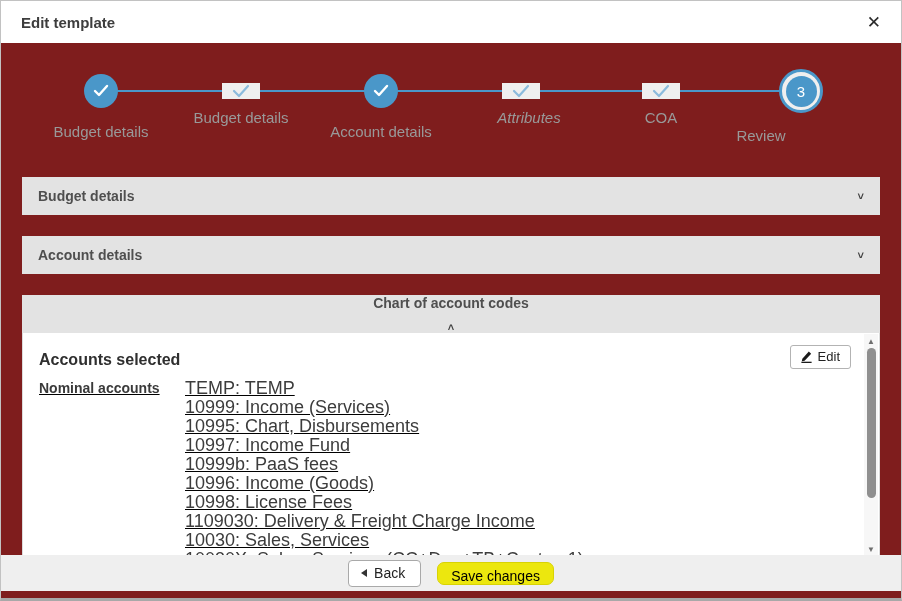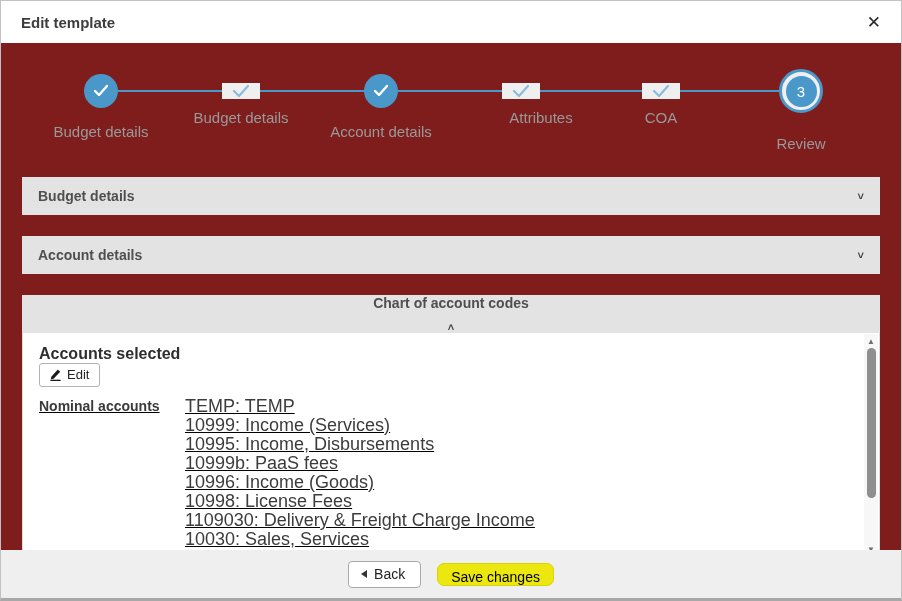--- a/index.html
+++ b/index.html
@@ -42,41 +42,41 @@
     display:flex; align-items:center; justify-content:space-between; padding:0 16px;
     cursor:pointer;
   }
   .acc-title { font-size:14px; font-weight:bold; color:#4f4f4f; }
   .acc-chevron { font-size:11px; color:#3f3f3f; font-weight:bold; }
   
   .coa-panel {
     position:absolute; top:332px; left:21px; right:21px; height:225px;
     background:#ffffff; border:1px solid #dcdcdc; border-top:none; overflow:hidden;
   }
-  .coa-head-row { display:flex; align-items:flex-start; justify-content:space-between; padding:12px 28px 0 16px;flex-direction:column; }
+  .coa-head-row { display:flex; align-items:flex-end; justify-content:space-between; padding:12px 28px 0 16px; }
   .coa-heading { font-size:16px; font-weight:bold; color:#2f2f2f; }
   .edit-btn {
     display:flex; align-items:center; gap:5px; background:#ffffff; border:1px solid #b3b3b3;
     border-radius:3px; padding:3px 10px 4px 9px; font-size:13px; color:#222; cursor:pointer;
   }
   .coa-body { display:flex; padding:10px 16px 0 16px;text-decoration:underline; }
   .nominal-label { width:146px; flex:none; font-size:14px; font-weight:bold; color:#3a3a3a; line-height:19px; }
   .acct-list { font-size:18px; color:#3c3c3c; }
   .acct-row { line-height:19px; height:19px; white-space:nowrap; }
   
   .scrollbar {
     position:absolute; top:1px; bottom:1px; right:1px; width:14px; background:#f7f7f7;
     display:flex; flex-direction:column; align-items:center;
   }
   .sb-arrow { font-size:8px; color:#6f6f6f; height:14px; display:flex; align-items:center; justify-content:center; width:100%; cursor:pointer; }
   .sb-arrow.down { position:absolute; bottom:0; }
   .sb-thumb { position:absolute; top:14px; width:9px; height:150px; background:#8f8f8f; border-radius:5px; cursor:pointer; }
   
   .footer {
-    position:absolute; left:0; right:0; bottom:0; height:48px; background:#efefef;
+    position:absolute; left:0; right:0; bottom:7px; height:36px; background:#efefef;
     display:flex; align-items:center; justify-content:center; gap:16px;
   }
   .back-btn {
     display:flex; align-items:center; gap:7px; background:#ffffff; border:1px solid #a9a9a9;
     border-radius:4px; padding:4px 15px 5px 12px; font-size:14px; color:#222; cursor:pointer;
   }
   .back-tri { width:0; height:0; border-top:4px solid transparent; border-bottom:4px solid transparent; border-right:6px solid #333; }
   .save-btn {
     background:#ece70e; border:1px solid #d8d304; padding:5px 13px 0 13px;
     font-size:14px; color:#000; cursor:pointer; border-radius:7px;
@@ -118,35 +118,35 @@
           </svg>
       </div>
     </div>
     <div class="step-label" style="left:380px; top:80px;">Account details</div>
 
     <div class="node check-only" style="left:520px; top:48px;">
       <svg width="20" height="16" viewBox="0 0 20 16">
           <polyline points="3,8 8,13 17,3" fill="none" stroke="#8cbbdd" stroke-width="2.2" stroke-linecap="round" stroke-linejoin="round"></polyline>
         </svg>
     </div>
-    <div class="step-label" style="left:540px; top:66px;">Attributes</div>
+    <div class="step-label" style="left:528px; top:66px;font-style:italic;">Attributes</div>
 
     <div class="node check-only" style="left:660px; top:48px;">
       <svg width="20" height="16" viewBox="0 0 20 16">
           <polyline points="3,8 8,13 17,3" fill="none" stroke="#8cbbdd" stroke-width="2.2" stroke-linecap="round" stroke-linejoin="round"></polyline>
         </svg>
     </div>
     <div class="step-label" style="left:660px; top:66px;">COA</div>
 
     <div class="node" style="left:800px; top:48px;">
       <div class="active-ring">
         <div class="active-inner">3</div>
       </div>
     </div>
-    <div class="step-label" style="left:800px; top:84px;margin-top:8px;">Review</div>
+    <div class="step-label" style="left:760px; top:84px;">Review</div>
   </div>
 
   <div class="acc-header" style="top:176px;">
     <span class="acc-title">Budget details</span>
     <span class="acc-chevron">˅</span>
   </div>
 
   <div class="acc-header" style="top:235px;">
     <span class="acc-title">Account details</span>
     <span class="acc-chevron">˅</span>
@@ -166,21 +166,22 @@
           <rect x="1.5" y="12.6" width="11" height="1.4" fill="#1a1a1a"></rect>
         </svg>
         <span>Edit</span>
       </button>
     </div>
     <div class="coa-body">
       <div class="nominal-label">Nominal accounts</div>
       <div class="acct-list">
           <div class="acct-row">TEMP: TEMP</div>
           <div class="acct-row">10999: Income (Services)</div>
-          <div class="acct-row">10995: Income, Disbursements</div>
+          <div class="acct-row">10995: Chart, Disbursements</div>
+          <div class="acct-row">10997: Income Fund</div>
           <div class="acct-row">10999b: PaaS fees</div>
           <div class="acct-row">10996: Income (Goods)</div>
           <div class="acct-row">10998: License Fees</div>
           <div class="acct-row">1109030: Delivery &amp; Freight Charge Income</div>
           <div class="acct-row">10030: Sales, Services</div>
           <div class="acct-row">10030X: Sales, Services (CC+Dep+TB+Custom1)</div>
         </div>
     </div>
     <div class="scrollbar">
       <div class="sb-arrow">▲</div>

